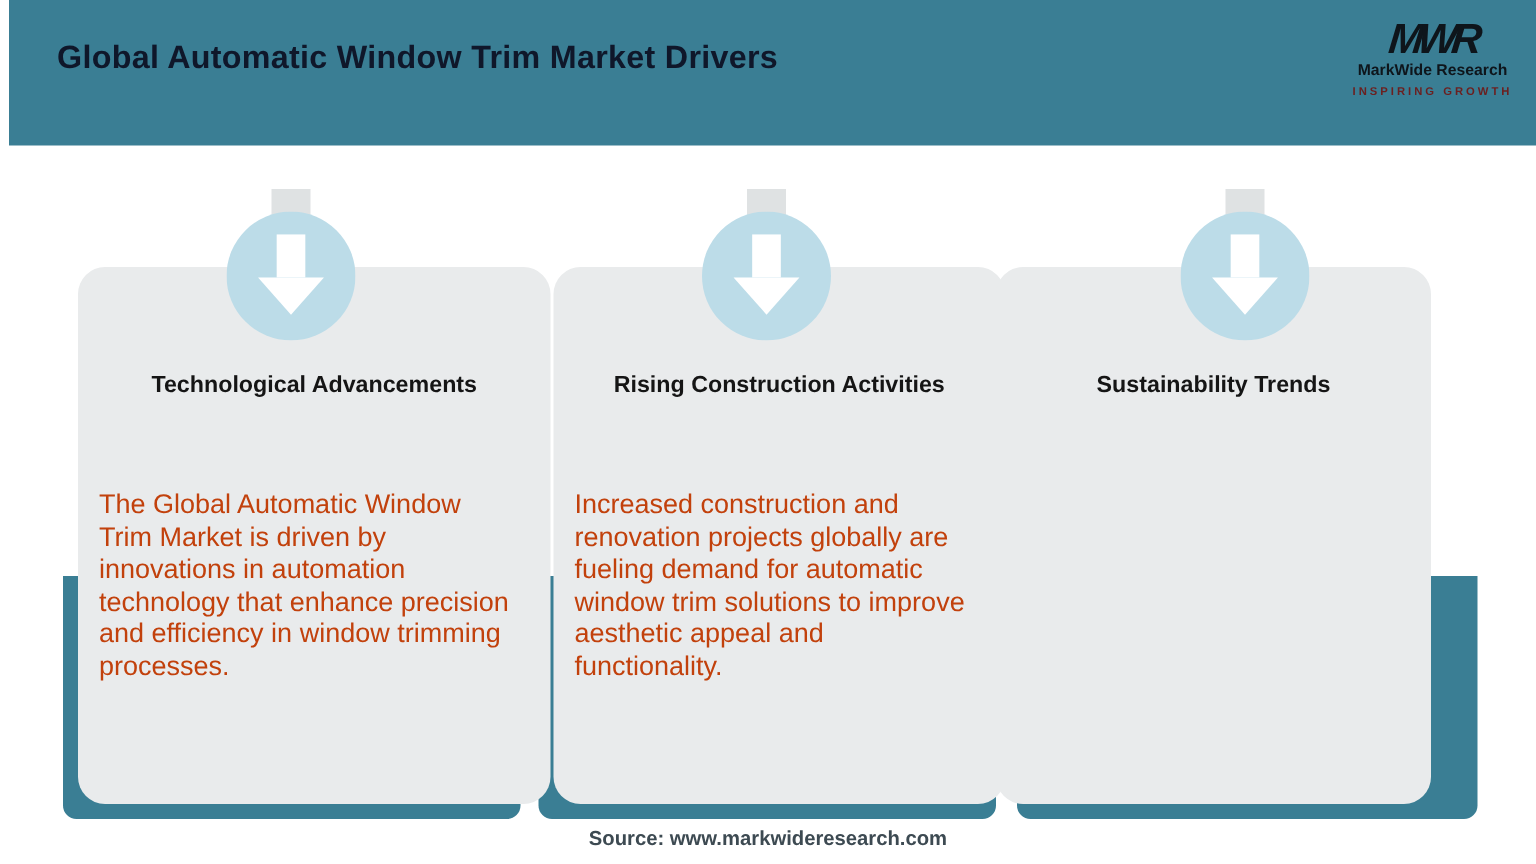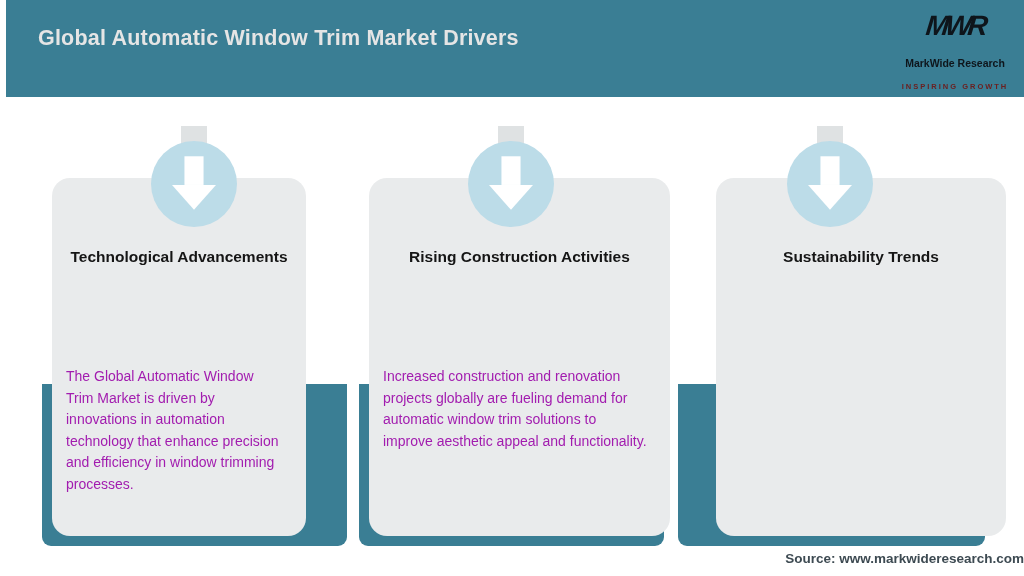--- a/index.html
+++ b/index.html
@@ -16,21 +16,21 @@
   
   .header {
     position: absolute;
     left: 6px; top: 0;
     width: 1018px; height: 97px;
     background: #3A7E94;
   }
   .header-title {
     position: absolute;
     left: 32px; top: 26px;
-    color: #e5e5e5;
+    color: #0f172a;
     font-size: 21.5px;
     font-weight: bold;
     letter-spacing: 0.2px;
     text-align: right;
   }
   .logo {
     position: absolute;
     right: 14px; top: 12px;
     width: 110px;
     text-align: center;
@@ -42,28 +42,28 @@
     font-style: italic;
     letter-spacing: -4px;
     color: #0E151B;
     transform: skewX(-6deg);
     display: inline-block;
   }
   .logo-name {
     font-size: 10.5px;
     font-weight: bold;
     color: #0E151B;
-    margin-top: 18px;
+    margin-top: 2px;
   }
   .logo-tagline {
     font-size: 7.5px;
     font-weight: bold;
     letter-spacing: 2px;
     color: #6B2020;
-    margin-top: 14px;
+    margin-top: 4px;
   }
 
   
   .backing {
     position: absolute;
     top: 384px;
     height: 162px;
     background: #3A7E94;
     border-radius: 0 0 9px 9px;
     z-index: 1;
@@ -80,46 +80,45 @@
     position: absolute;
     top: 70px; left: 0; right: 0;
     text-align: center;
     font-size: 15.5px;
     font-weight: bold;
     color: #151515;
   }
   .card-desc {
     position: absolute;
     top: 148px; left: 14px; right: 22px;
-    font-size: 14px;
+    font-size: 18px;
     line-height: 21.5px;
-    color: #a21caf;
+    color: #c2410c;
     text-align: left;
-    margin-top: 40px;
   }
   .arrow-tab {
     position: absolute;
     top: 126px;
     width: 26px; height: 18px;
     background: #DFE2E3;
     z-index: 2;
   }
   .arrow-circle {
     position: absolute;
     top: 141px;
     width: 86px; height: 86px;
     z-index: 3;
   }
 
   
   .source-line {
     position: absolute;
     left: 0; top: 551px;
     width: 1024px;
-    text-align: right;
+    text-align: center;
     font-size: 13.5px;
     font-weight: bold;
     color: #3D4A52;
   }
   .disclaimer {
     position: absolute;
     right: 10px; top: 555px;
     font-size: 10.5px;
     color: #1F2937;
   }
@@ -138,21 +137,21 @@
     </div>
   </div>
 
   <div class="backing" style="left:42px; width:305px;"></div>
   <div class="arrow-tab" style="left:181px;"></div>
   <svg class="arrow-circle" style="left:151px;" viewBox="0 0 90 90">
     <circle cx="45" cy="45" r="45" fill="#BCDCE8"></circle>
     <rect x="35" y="16" width="20" height="30" fill="#FFFFFF"></rect>
     <polygon points="22,46 68,46 45,72" fill="#FFFFFF"></polygon>
   </svg>
-  <div class="card" style="left:52px; width:254px;">
+  <div class="card" style="left:52px; width:315px;">
     <div class="card-title">Technological Advancements</div>
     <div class="card-desc">The Global Automatic Window Trim Market is driven by innovations in automation technology that enhance precision and efficiency in window trimming processes.</div>
   </div>
 
   <div class="backing" style="left:359px; width:305px;"></div>
   <div class="arrow-tab" style="left:498px;"></div>
   <svg class="arrow-circle" style="left:468px;" viewBox="0 0 90 90">
     <circle cx="45" cy="45" r="45" fill="#BCDCE8"></circle>
     <rect x="35" y="16" width="20" height="30" fill="#FFFFFF"></rect>
     <polygon points="22,46 68,46 45,72" fill="#FFFFFF"></polygon>
@@ -162,19 +161,19 @@
     <div class="card-desc">Increased construction and renovation projects globally are fueling demand for automatic window trim solutions to improve aesthetic appeal and functionality.</div>
   </div>
 
   <div class="backing" style="left:678px; width:307px;"></div>
   <div class="arrow-tab" style="left:817px;"></div>
   <svg class="arrow-circle" style="left:787px;" viewBox="0 0 90 90">
     <circle cx="45" cy="45" r="45" fill="#BCDCE8"></circle>
     <rect x="35" y="16" width="20" height="30" fill="#FFFFFF"></rect>
     <polygon points="22,46 68,46 45,72" fill="#FFFFFF"></polygon>
   </svg>
-  <div class="card" style="left:716px; width:290px;">
+  <div class="card" style="left:664px; width:290px;">
     <div class="card-title">Sustainability Trends</div>
   </div>
 
   <div class="source-line">Source: www.markwideresearch.com</div>
 
 </div>
 
 </body></html>

